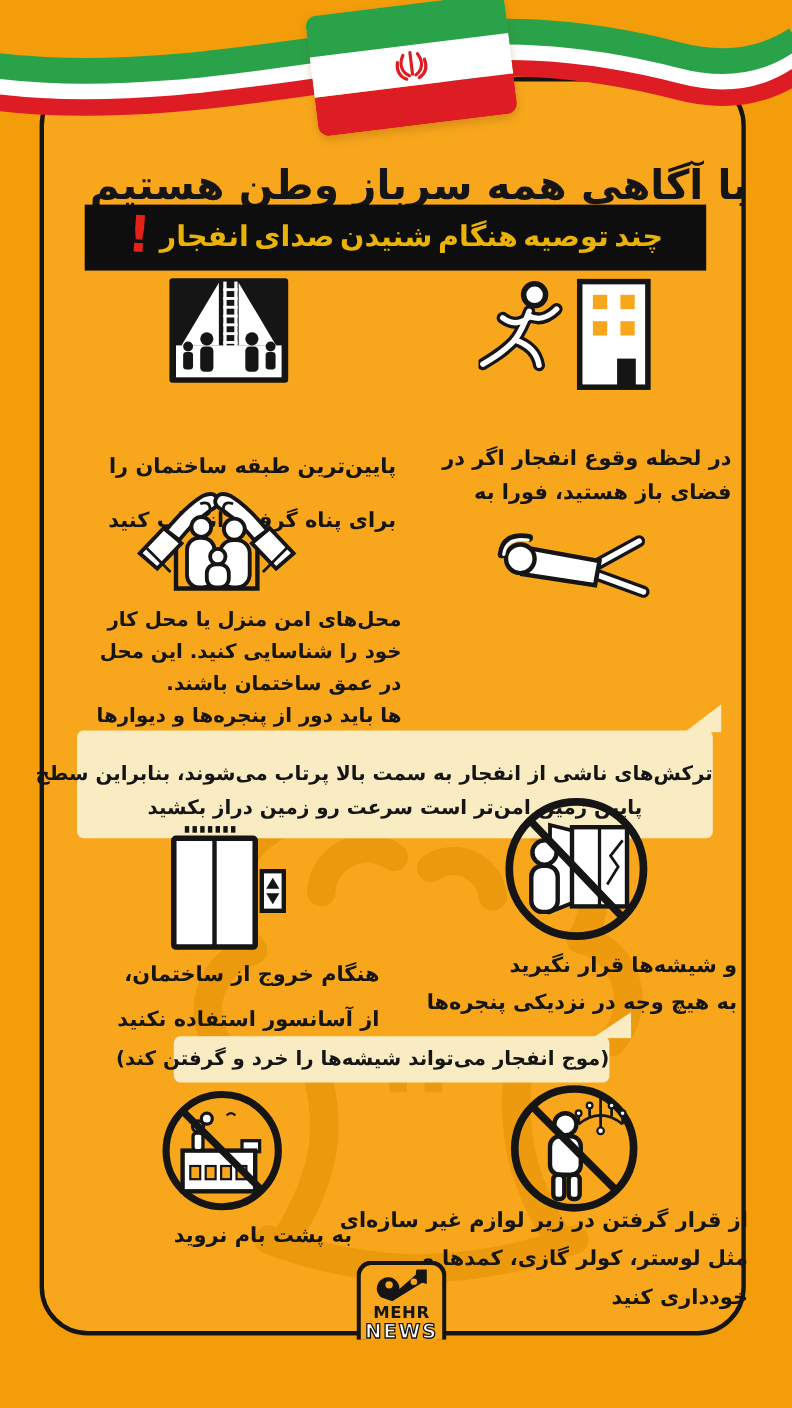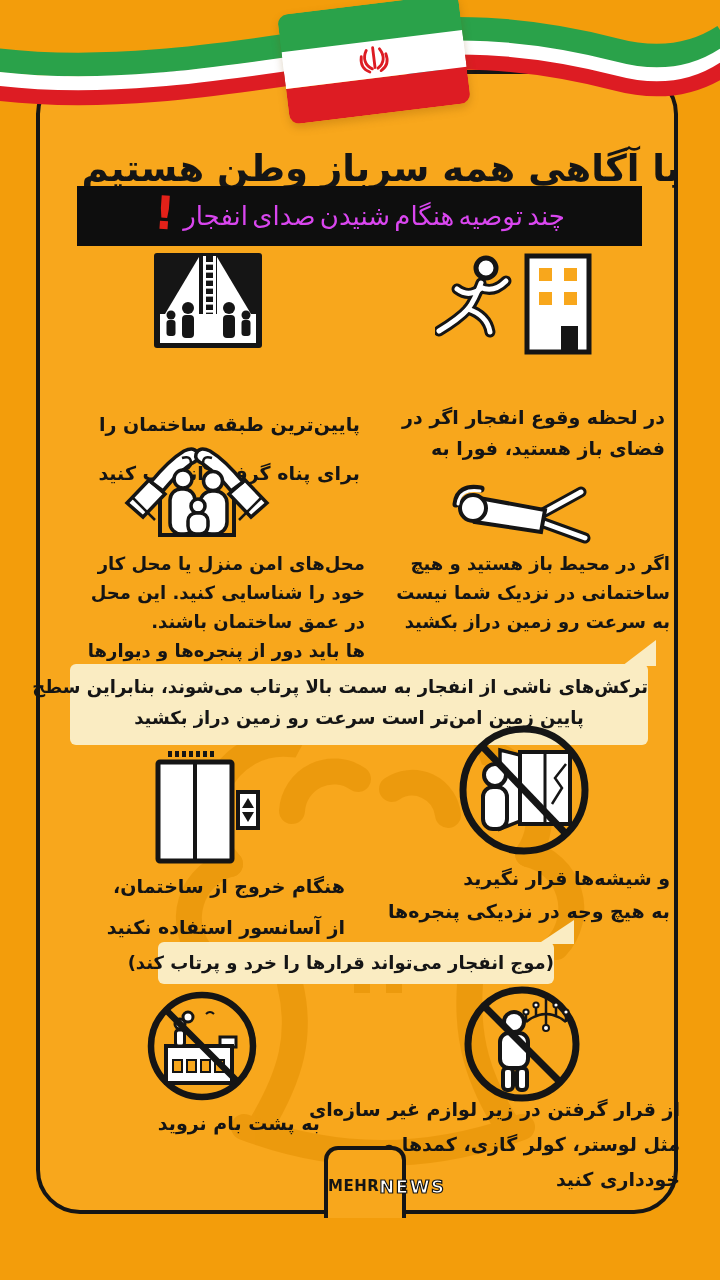--- a/index.html
+++ b/index.html
@@ -14,21 +14,21 @@
     box-sizing:border-box;border:4px solid var(--ink);border-radius:44px;
     background:var(--bg-inner);overflow:hidden;z-index:1;}
   .wm{position:absolute;left:100px;top:575px;opacity:.5;}
   .layer{position:absolute;left:0;top:0;width:720px;height:1280px;z-index:2;pointer-events:none;}
   .layer > *{pointer-events:auto;}
   .title{position:absolute;left:40px;top:122px;width:640px;text-align:right;
     direction:rtl;font-size:37px;font-weight:700;letter-spacing:-1px;white-space:nowrap;}
   .banner{position:absolute;left:77px;top:186px;width:565px;height:60px;
     background:var(--banner);display:flex;align-items:center;justify-content:center;
     direction:rtl;gap:8px;}
-  .banner .txt{color:#d946ef;font-size:26px;font-weight:400;word-spacing:-4px;white-space:nowrap;text-align:right;}
+  .banner .txt{color:#eab308;font-size:26px;font-weight:700;word-spacing:-4px;white-space:nowrap;text-align:right;}
   .banner .excl{color:var(--red);font-size:46px;font-weight:900;line-height:52px;
     transform:translateY(-3px) rotate(4deg);}
   .icon{position:absolute;}
   .lbl{position:absolute;direction:rtl;text-align:right;font-weight:700;
     font-size:19px;color:var(--ink);}
   .lbl span{display:block;white-space:nowrap;}
   .note{position:absolute;background:var(--cream);border-radius:6px;direction:rtl;
     text-align:center;font-weight:700;font-size:18px;color:var(--ink);}
   .note span{display:block;white-space:nowrap;}
   .tail{position:absolute;background:var(--cream);}
@@ -38,21 +38,21 @@
   .flag{position:absolute;left:283px;top:4px;width:182px;height:110px;z-index:4;
     transform:rotate(-7deg);border-radius:10px;overflow:hidden;
     box-shadow:0 4px 8px rgba(120,70,0,.25);}
   .flag .g{height:37px;background:var(--flag-green);}
   .flag .w{height:37px;background:var(--flag-white);position:relative;}
   .flag .r{height:36px;background:var(--flag-red);}
   .flag svg{position:absolute;left:50%;top:50%;transform:translate(-50%,-50%);}
   .logo-tab{position:absolute;left:324px;top:1146px;width:82px;height:72px;z-index:3;
     box-sizing:border-box;border:4px solid var(--ink);border-bottom:none;
     border-radius:14px 14px 0 0;background:var(--bg-inner);
-    display:flex;flex-direction:row;align-items:center;justify-content:space-between;padding-top:4px;}
+    display:flex;flex-direction:column;align-items:center;justify-content:space-between;padding-top:4px;}
   .logo-tab .mehr{font-size:15px;font-weight:900;letter-spacing:.5px;line-height:15px;}
   .logo-tab .news{font-size:18px;font-weight:700;letter-spacing:1.5px;line-height:15px;
     color:#fff;-webkit-text-stroke:1.2px var(--ink);}
 </style>
 </head>
 <body>
 
 <div class="poster">
 
   <div class="frame">
@@ -185,27 +185,22 @@
         <g stroke="#fff" stroke-width="5">
           <path d="M98,40 L138,18"></path>
             <path d="M98,48 L142,64"></path>
         </g>
       </g>
       <polygon points="36,24 102,36 98,58 32,48" fill="#fff" stroke="var(--ink)" stroke-width="4"></polygon>
       <circle cx="30" cy="34" r="13" fill="#fff" stroke="var(--ink)" stroke-width="4"></circle>
       <path d="M13,30 Q15,11 38,15" fill="none" stroke="var(--ink)" stroke-width="7" stroke-linecap="round"></path>
       <path d="M15,30 Q17,14 37,17" fill="none" stroke="#fff" stroke-width="3" stroke-linecap="round"></path>
     </svg>
-    <div class="lbl" style="left:385px;top:549px;width:285px;line-height:29px;font-size:18px">
-      <span>اگر در محیط باز هستید و هیچ</span>
-      <span>ساختمانی در نزدیک شما نیست</span>
-      <span>به سرعت رو زمین دراز بکشید</span>
-    </div>
-
-    <div class="note" style="left:70px;top:664px;width:578px;height:74px;line-height:31px;padding-top:7px">
+
+    <div class="note" style="left:70px;top:664px;width:578px;height:74px;line-height:31px;padding-top:24px">
       <i class="tail t1"></i>
       <span>ترکش‌های ناشی از انفجار به سمت بالا پرتاب می‌شوند، بنابراین سطح</span>
       <span>پایین زمین امن‌تر است سرعت رو زمین دراز بکشید</span>
     </div>
 
     <svg class="icon" style="left:150px;top:748px" width="112" height="116" viewBox="0 0 112 116">
       <g fill="var(--ink)">
         <rect x="18" y="3" width="4" height="6"></rect>
           <rect x="25" y="3" width="4" height="6"></rect>
         <rect x="32" y="3" width="4" height="6"></rect>
@@ -235,21 +230,21 @@
       <rect x="27" y="65" width="24" height="42" rx="10" fill="#fff" stroke="var(--ink)" stroke-width="4"></rect>
       <line x1="26" y1="24" x2="112" y2="114" stroke="var(--ink)" stroke-width="7"></line>
     </svg>
     <div class="lbl" style="left:380px;top:862px;width:290px;line-height:33px">
       <span>و شیشه‌ها قرار نگیرید</span>
       <span>به هیچ وجه در نزدیکی پنجره‌ها</span>
     </div>
 
     <div class="note" style="left:158px;top:942px;width:396px;height:42px;line-height:42px">
       <i class="tail t2"></i>
-      <span>(موج انفجار می‌تواند قرار‌ها را خرد و پرتاب کند)</span>
+      <span>(موج انفجار می‌تواند شیشه‌ها را خرد و گرفتن کند)</span>
     </div>
 
     <svg class="icon" style="left:146px;top:990px" width="112" height="112" viewBox="0 0 112 112">
       <circle cx="56" cy="56" r="51" fill="none" stroke="var(--ink)" stroke-width="6.5"></circle>
       <circle cx="42" cy="27" r="5" fill="#fff" stroke="var(--ink)" stroke-width="3"></circle>
       <path d="M60,24 q4,-4 8,0" fill="none" stroke="var(--ink)" stroke-width="2"></path>
       <rect x="74" y="47" width="16" height="10" fill="#fff" stroke="var(--ink)" stroke-width="3"></rect>
       <rect x="20" y="56" width="66" height="37" fill="#fff" stroke="var(--ink)" stroke-width="4"></rect>
       <g fill="var(--bg-inner)" stroke="var(--ink)" stroke-width="2">
         <rect x="27" y="70" width="9" height="12"></rect>

